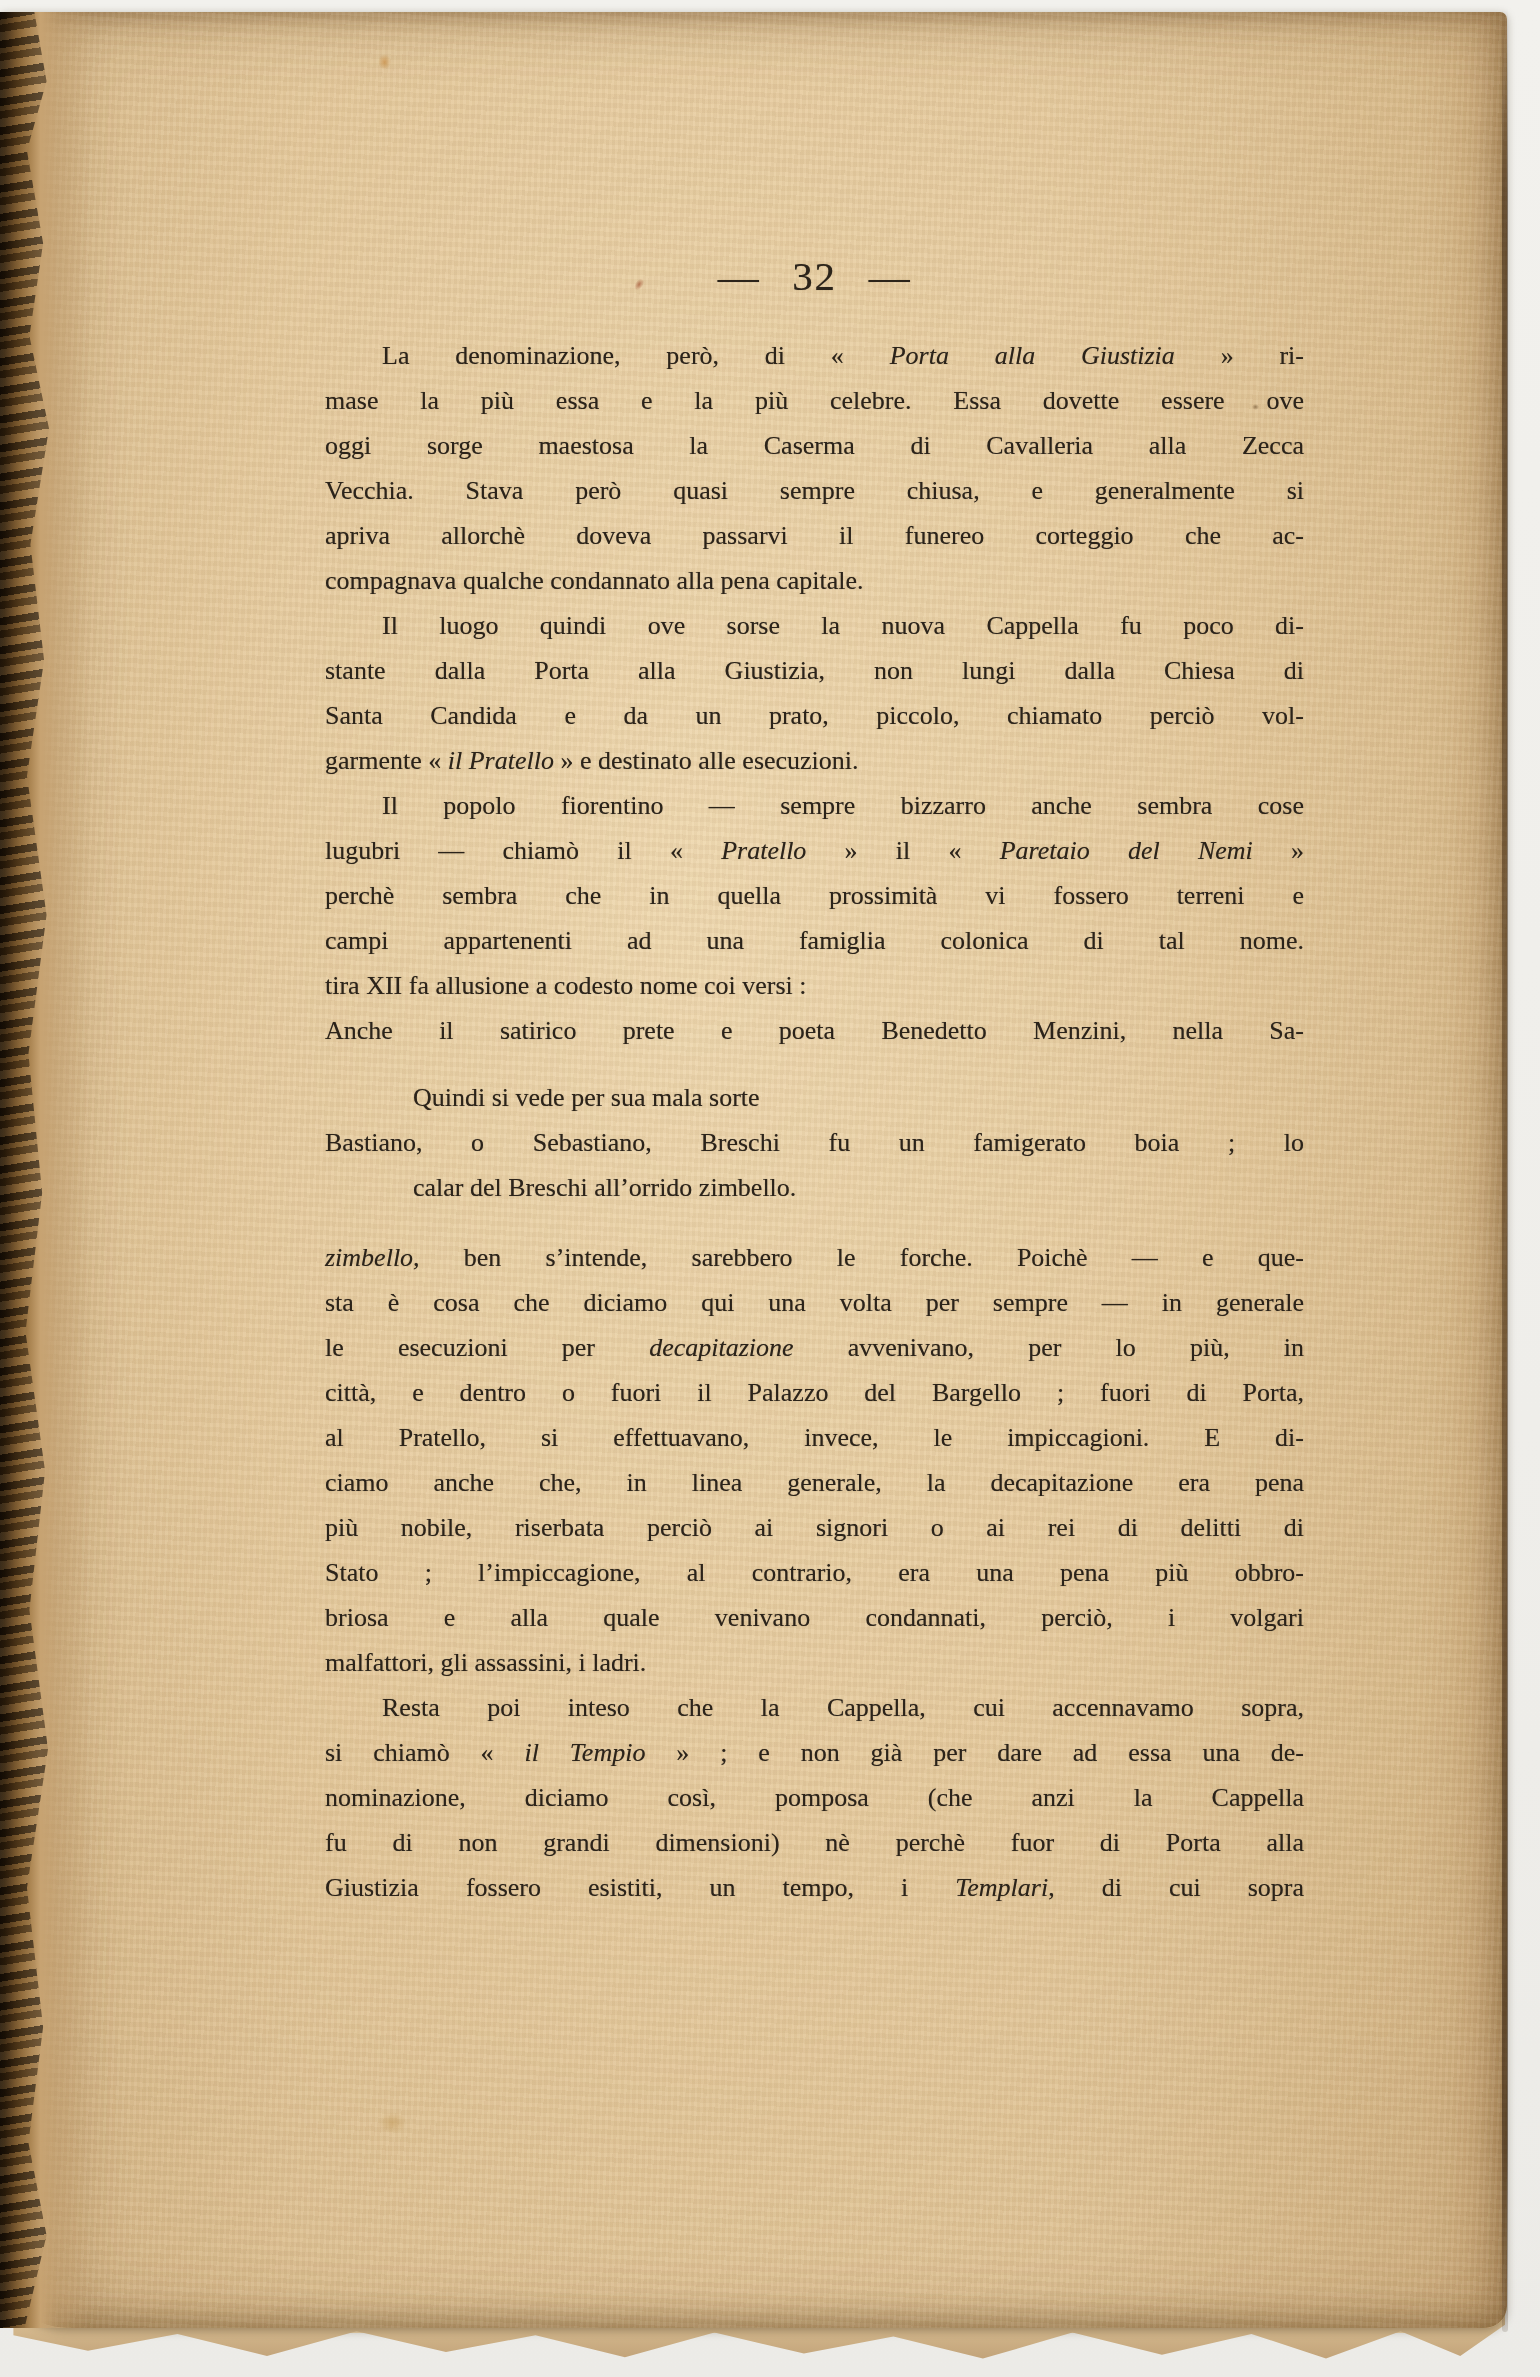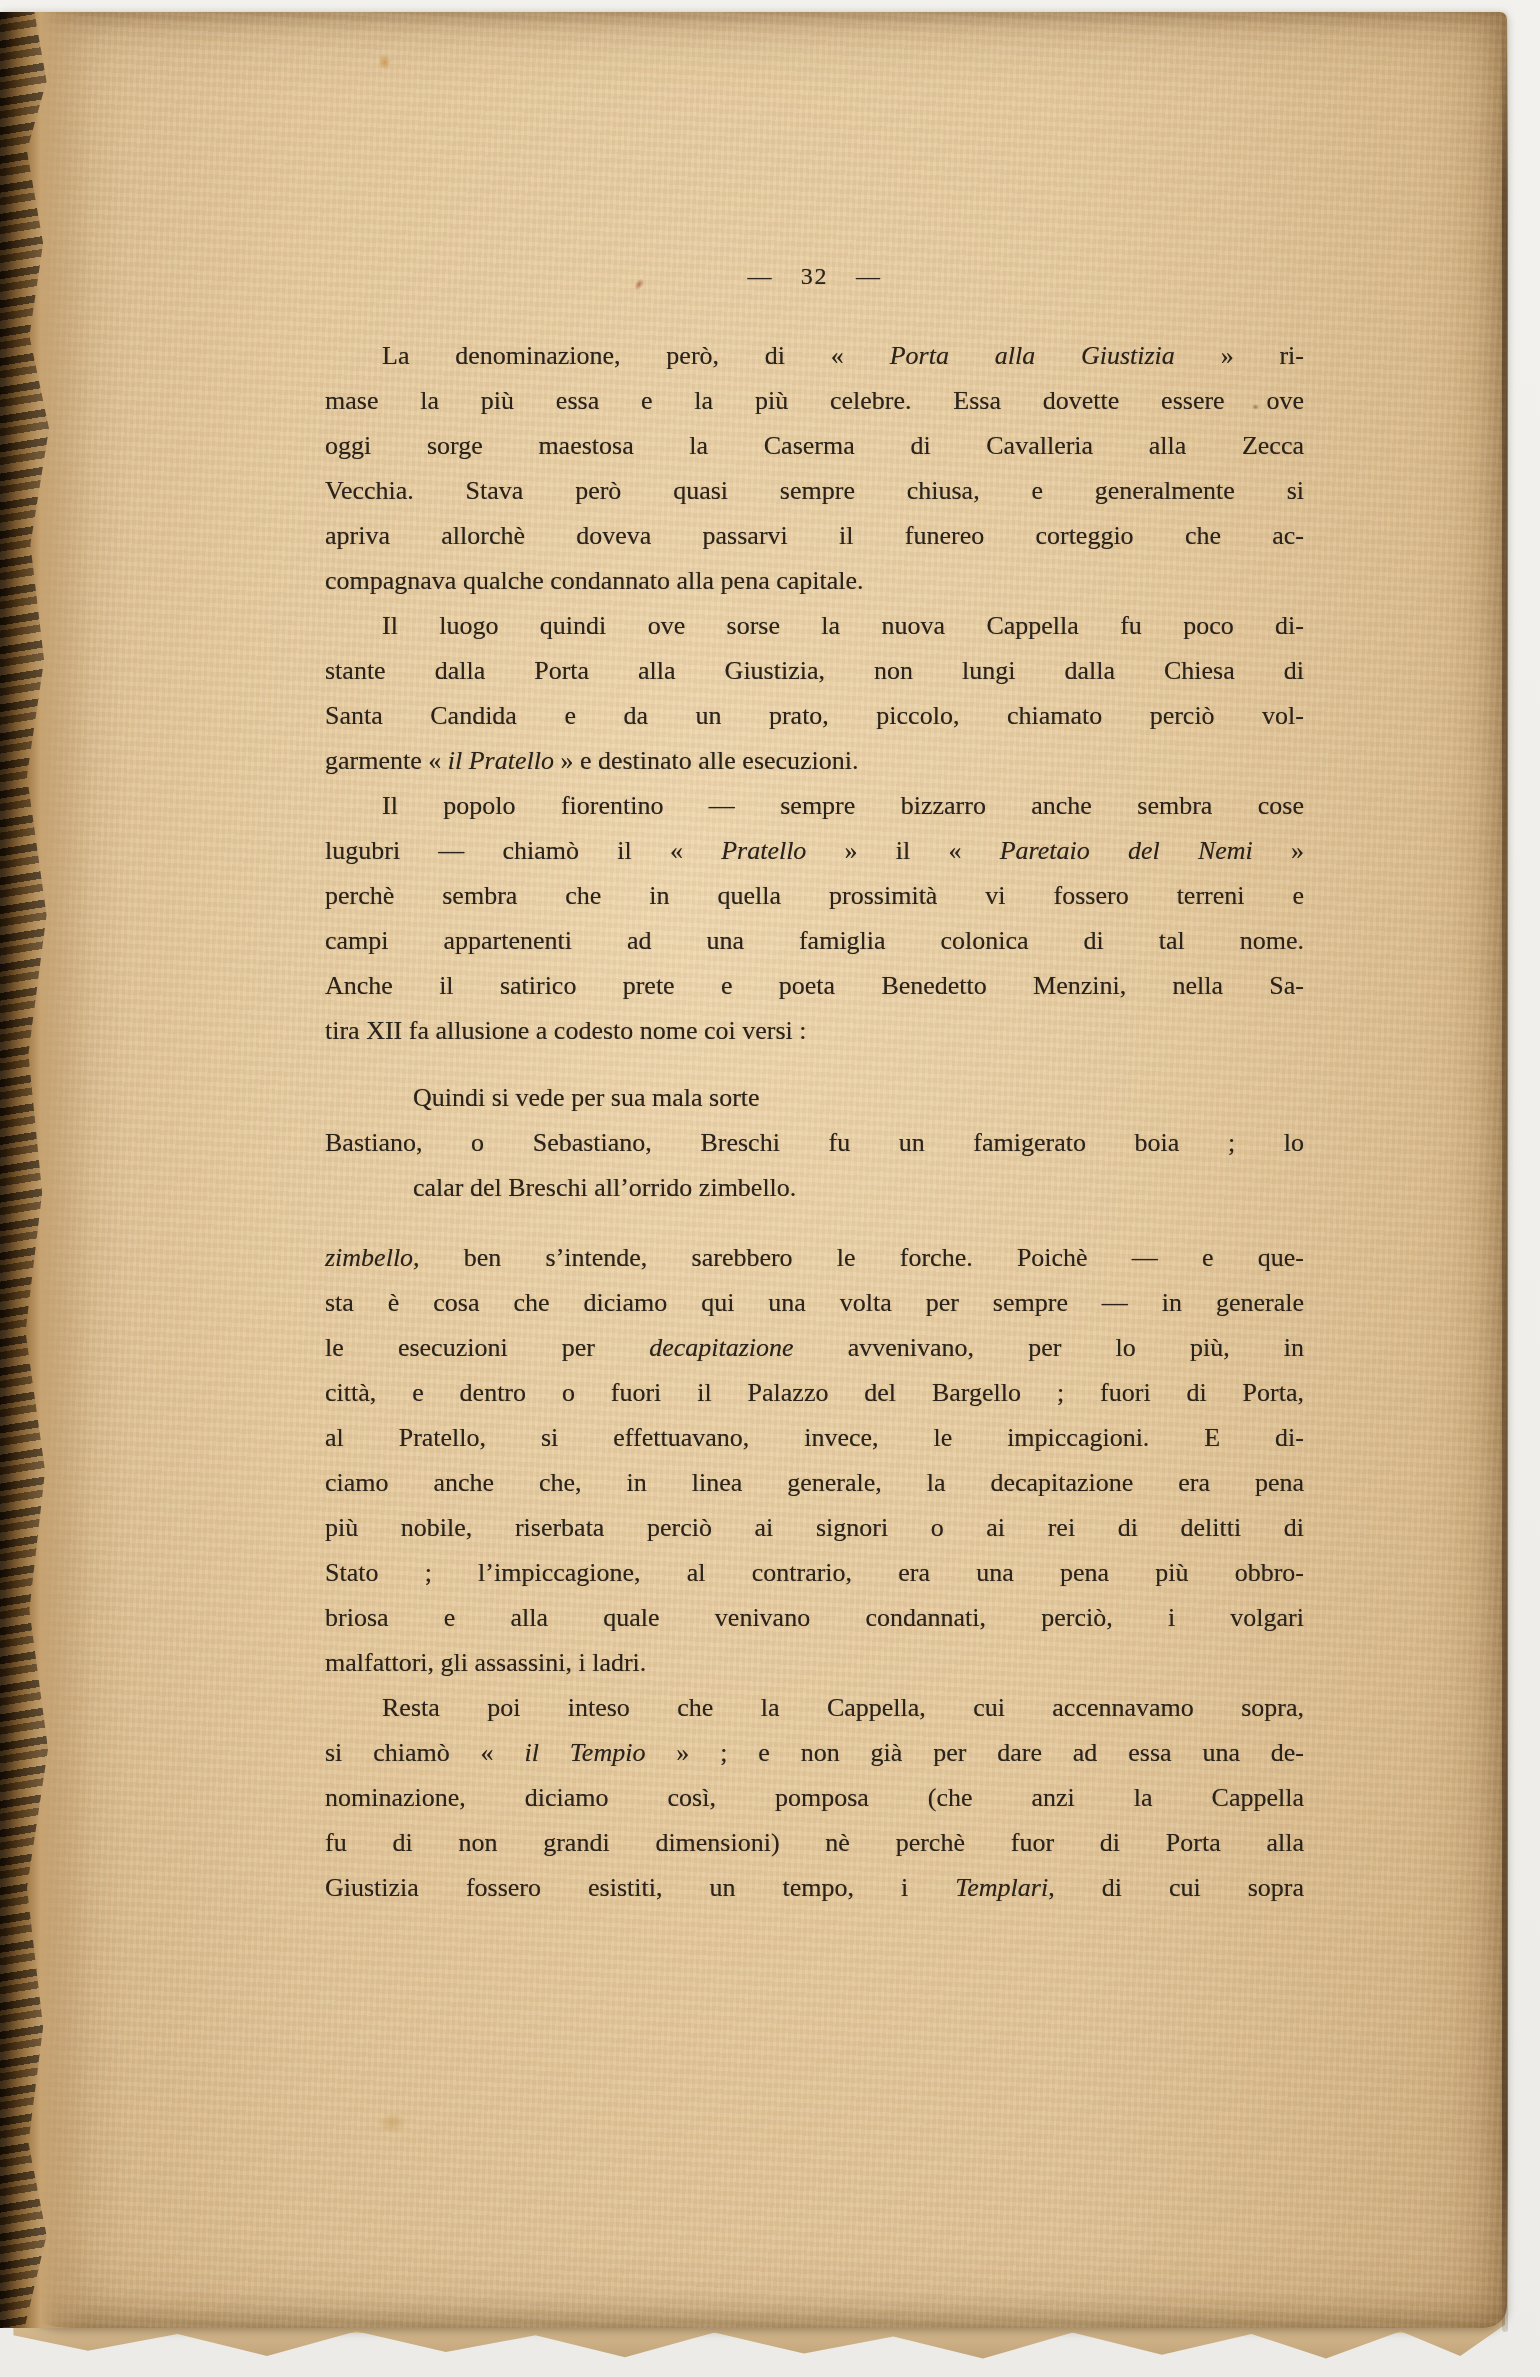--- a/index.html
+++ b/index.html
@@ -67,21 +67,21 @@
   
   .spot{position:absolute;border-radius:50%;z-index:4;pointer-events:none;}
   .spot.s1{left:378px;top:42px;width:13.4px;height:16.7px;background:radial-gradient(rgba(190,120,40,.55),rgba(190,120,40,0) 70%);}
   .spot.s2{left:635px;top:266px;width:8.4px;height:13.4px;background:radial-gradient(rgba(150,60,30,.6),rgba(150,60,30,0) 70%);transform:rotate(35deg);}
   .spot.s3{left:378px;top:2100px;width:28.5px;height:22px;background:radial-gradient(rgba(185,140,70,.4),rgba(185,140,70,0) 70%);}
   .spot.s4{left:1252px;top:392px;width:6.7px;height:6.7px;background:radial-gradient(rgba(80,50,20,.5),rgba(80,50,20,0) 70%);}
 
   
   .header{
     position:absolute;left:325px;top:256px;width:979px;z-index:5;
-    text-align:center;font-size:24px;line-height:40px;color:#2c241a;
+    text-align:center;font-size:41px;line-height:40px;color:#2c241a;
     word-spacing:20px;letter-spacing:1.7px;
     text-shadow:0 0 0.8px rgba(44,36,26,.5);
   }
   .textblock{
     position:absolute;left:325px;top:333px;width:979px;z-index:5;
     font-size:26px;color:#2b231a;
     text-shadow:0 0 0.8px rgba(43,35,26,.45);
   }
   .line{
     line-height:45px;height:45px;
@@ -121,22 +121,22 @@
     <div class="line t-body"><span>apriva allorchè doveva passarvi il funereo corteggio che ac-</span></div>
     <div class="line t-end"><span>compagnava qualche condannato alla pena capitale.</span></div>
     <div class="line t-indent"><span>Il luogo quindi ove sorse la nuova Cappella fu poco di-</span></div>
     <div class="line t-body"><span>stante dalla Porta alla Giustizia, non lungi dalla Chiesa di</span></div>
     <div class="line t-body"><span>Santa Candida e da un prato, piccolo, chiamato perciò vol-</span></div>
     <div class="line t-end"><span>garmente « </span><span class="it">il Pratello</span><span> » e destinato alle esecuzioni.</span></div>
     <div class="line t-indent"><span>Il popolo fiorentino — sempre bizzarro anche sembra cose</span></div>
     <div class="line t-body"><span>lugubri — chiamò il « </span><span class="it">Pratello</span><span> » il « </span><span class="it">Paretaio del Nemi</span><span> »</span></div>
     <div class="line t-body"><span>perchè sembra che in quella prossimità vi fossero terreni e</span></div>
     <div class="line t-body"><span>campi appartenenti ad una famiglia colonica di tal nome.</span></div>
+    <div class="line t-end"><span>tira XII fa allusione a codesto nome coi versi :</span></div>
     <div class="line t-body"><span>Anche il satirico prete e poeta Benedetto Menzini, nella Sa-</span></div>
-    <div class="line t-end"><span>tira XII fa allusione a codesto nome coi versi :</span></div>
     <div class="line t-verse1"><span>Quindi si vede per sua mala sorte</span></div>
     <div class="line t-body"><span>Bastiano, o Sebastiano, Breschi fu un famigerato boia ; lo</span></div>
     <div class="line t-verse2"><span>calar del Breschi all’orrido zimbello.</span></div>
     <div class="line t-body"><span class="it">zimbello,</span><span> ben s’intende, sarebbero le forche. Poichè — e que-</span></div>
     <div class="line t-body"><span>sta è cosa che diciamo qui una volta per sempre — in generale</span></div>
     <div class="line t-body"><span>le esecuzioni per </span><span class="it">decapitazione</span><span> avvenivano, per lo più, in</span></div>
     <div class="line t-body"><span>città, e dentro o fuori il Palazzo del Bargello ; fuori di Porta,</span></div>
     <div class="line t-body"><span>al Pratello, si effettuavano, invece, le impiccagioni. E di-</span></div>
     <div class="line t-body"><span>ciamo anche che, in linea generale, la decapitazione era pena</span></div>
     <div class="line t-body"><span>più nobile, riserbata perciò ai signori o ai rei di delitti di</span></div>

